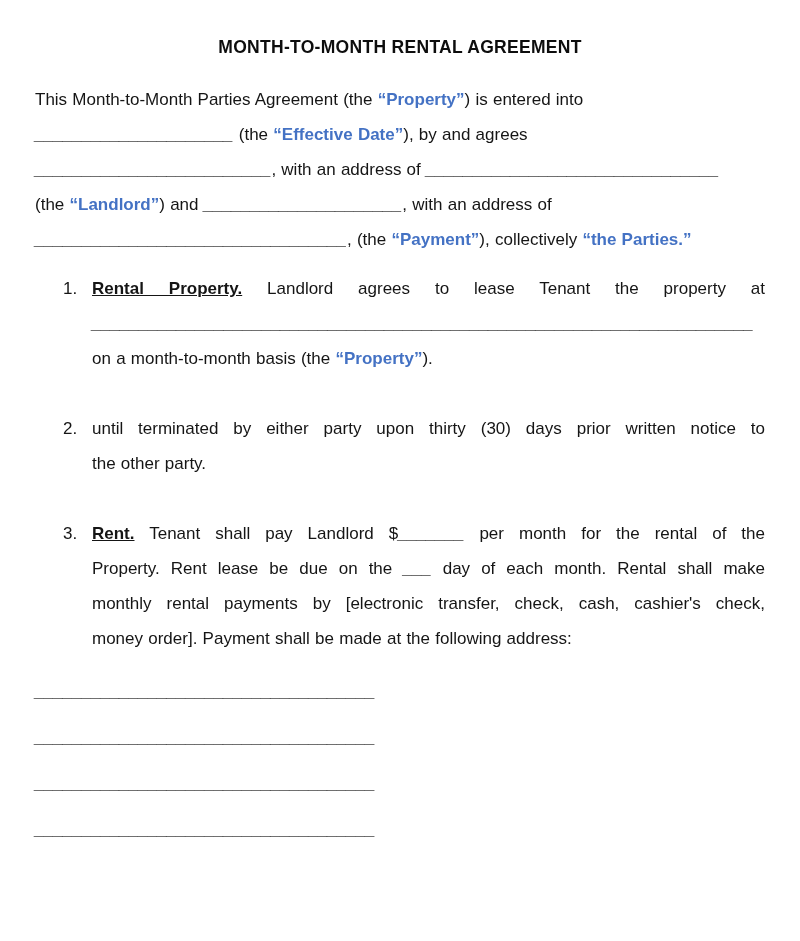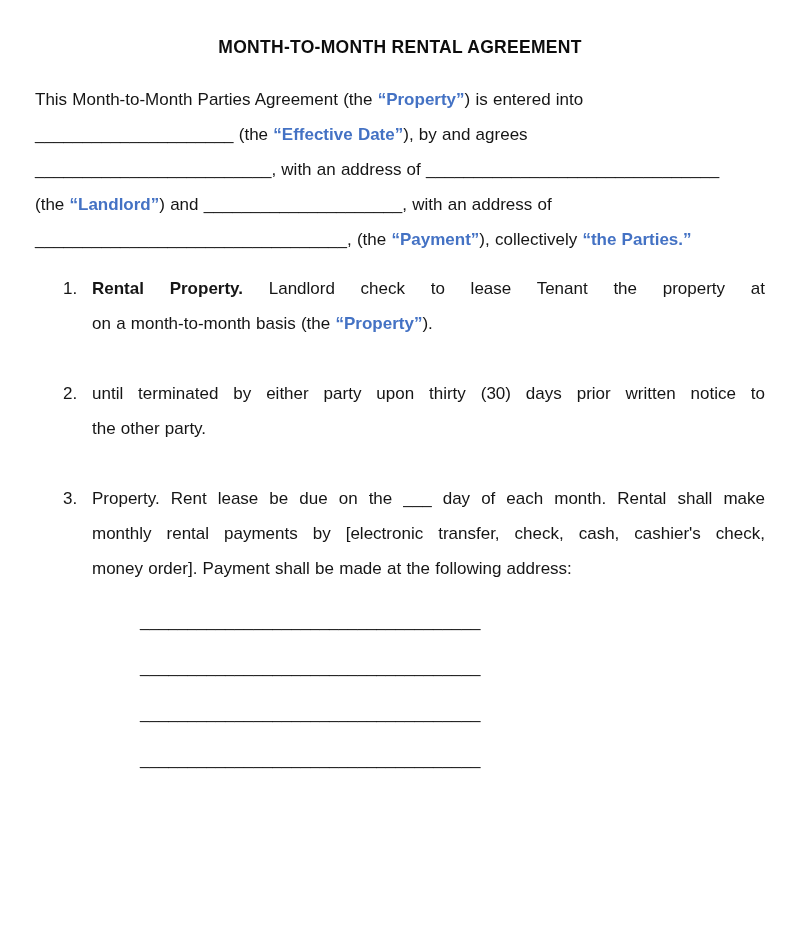--- a/index.html
+++ b/index.html
@@ -30,39 +30,38 @@
   }
   .line {
     line-height: 35px;
     min-height: 35px;
     word-spacing: 0.5px;
   }
   .line.just {
     text-align: justify;
     text-align-last: justify;
   }
-  .b   { font-weight: 700; }
+  .b   { font-weight: 700; text-decoration: underline; }
   .term { color: var(--accent); font-weight: 700; }
   .u   { text-underline-offset: 3px; }
-  .blank { letter-spacing: 0; }
+  .blank { letter-spacing: 0; font-style: italic; }
   #items { margin-top: 14px; }
   .item {
     position: relative;
     margin-left: 57px;
   }
   .item + .item { margin-top: 35px; }
   .num {
     position: absolute;
     left: -29px;
     top: 0;
     line-height: 35px;
   }
   #address {
     margin-top: 13px;
-    margin-left: 105px;
   }
   #address .line {
     line-height: 46px;
     min-height: 46px;
   }
 </style>
 </head>
 <body>
 
 <div class="page">
@@ -70,30 +69,32 @@
   <div id="intro">
       <div class="line"><span>This Month-to-Month Parties Agreement (the </span><span class="term">“Property”</span><span>) is entered into</span></div>
       <div class="line"><span class="blank">_____________________</span><span> (the </span><span class="term">“Effective Date”</span><span>), by and agrees</span></div>
       <div class="line"><span class="blank">_________________________</span><span>, with an address of </span><span class="blank">_______________________________</span></div>
       <div class="line"><span>(the </span><span class="term">“Landlord”</span><span>) and </span><span class="blank">_____________________</span><span>, with an address of</span></div>
       <div class="line"><span class="blank">_________________________________</span><span>, (the </span><span class="term">“Payment”</span><span>), collectively </span><span class="term">“the Parties.”</span></div>
     </div>
   <div id="items">
       <div class="item">
         <span class="num">1.</span>
-        <div class="line just"><span class="b">Rental Property.</span><span> Landlord check to lease Tenant the property at</span></div>
+        <div class="line just"><span class="b">Rental Property.</span><span> Landlord agrees to lease Tenant the property at</span></div>
+        <div class="line"><span class="blank">______________________________________________________________________</span></div>
         <div class="line"><span>on a month-to-month basis (the </span><span class="term">“Property”</span><span>).</span></div>
       </div>
       <div class="item">
         <span class="num">2.</span>
         <div class="line just"><span>until terminated by either party upon thirty (30) days prior written notice to</span></div>
         <div class="line"><span>the other party.</span></div>
       </div>
       <div class="item">
         <span class="num">3.</span>
+        <div class="line just"><span class="b">Rent.</span><span> Tenant shall pay Landlord $</span><span class="blank">_______</span><span> per month for the rental of the</span></div>
         <div class="line just"><span>Property. Rent lease be due on the </span><span class="blank">___</span><span> day of each month. Rental shall make</span></div>
         <div class="line just"><span>monthly rental payments by </span><span class="u">[electronic transfer, check, cash, cashier's check,</span></div>
         <div class="line"><span class="u">money order]</span><span>. Payment shall be made at the following address:</span></div>
       </div>
     </div>
   <div id="address">
       <div class="line"><span class="blank">____________________________________</span></div>
       <div class="line"><span class="blank">____________________________________</span></div>
       <div class="line"><span class="blank">____________________________________</span></div>
       <div class="line"><span class="blank">____________________________________</span></div>

